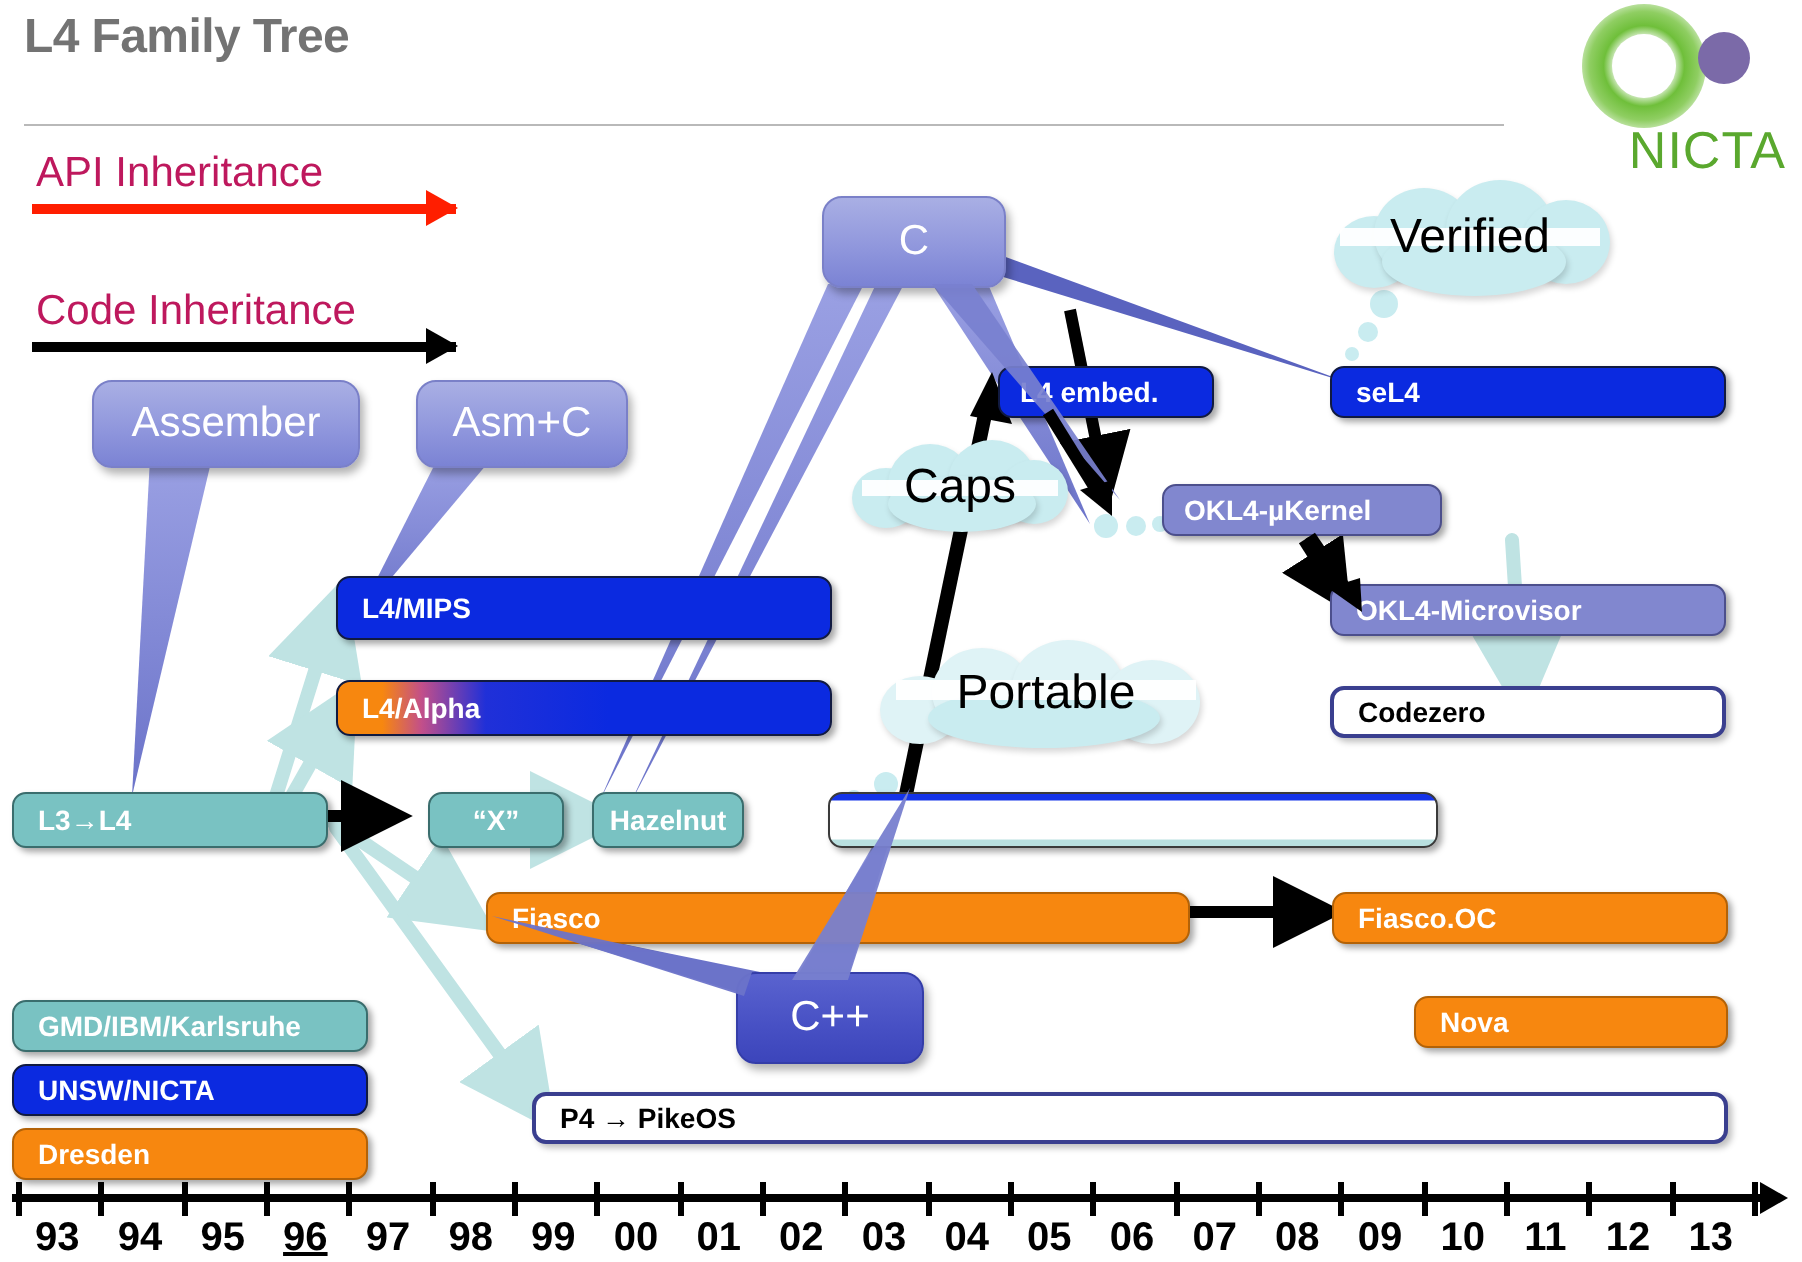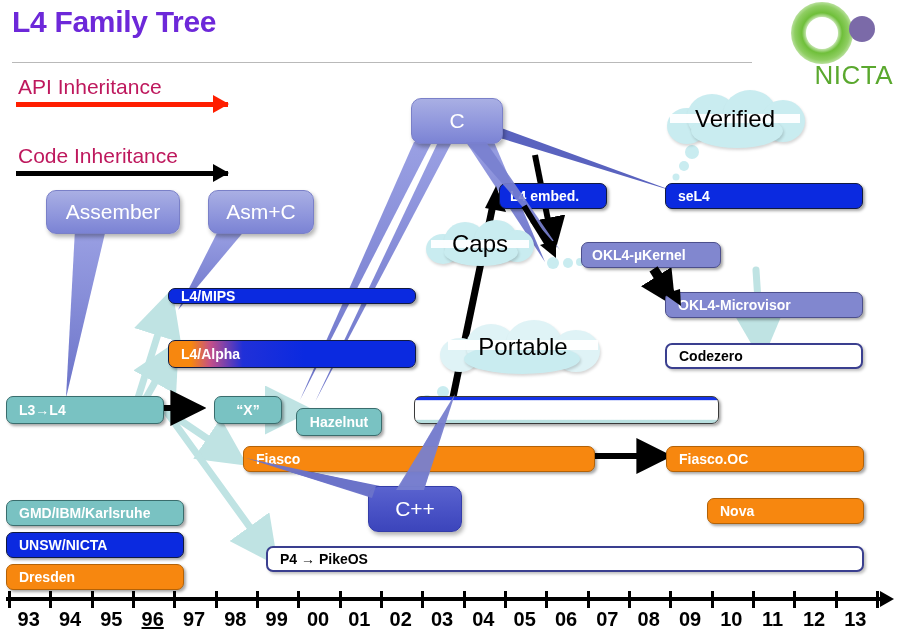--- a/index.html
+++ b/index.html
@@ -6,21 +6,21 @@
   html,body{margin:0;padding:0;background:#ffffff;}
   body{
     font-family:"Liberation Sans", sans-serif;
     width:901px;height:631px;overflow:hidden;position:relative;
   }
   #stage{position:relative;width:901px;height:631px;overflow:hidden;background:#fff;}
 
   
   .title{
     position:absolute;left:12px;top:5px;
-    font-size:30px;font-weight:bold;color:#6d28d9;letter-spacing:-0.3px;
+    font-size:24px;font-weight:bold;color:#737373;letter-spacing:-0.3px;
   }
   .title-rule{
     position:absolute;left:12px;top:62px;width:740px;height:1px;background:#b9b9b9;
   }
 
   
   .nicta-wrap{position:absolute;right:8px;top:2px;width:110px;height:92px;}
   .nicta-glow{
     position:absolute;left:8px;top:0px;width:62px;height:62px;border-radius:50%;
     background:radial-gradient(circle at 50% 50%, #ffffff 0%, #ffffff 30%, #6fbf3a 46%, #8fce62 62%, rgba(190,226,165,0.55) 78%, rgba(255,255,255,0) 100%);
@@ -216,35 +216,35 @@
   <div class="cloud" style="left:438px;top:318px;width:170px;height:58px;">
     <div class="puff" style="left:2px;top:20px;width:40px;height:34px;background:#dff3f6;"></div>
     <div class="puff" style="left:28px;top:6px;width:50px;height:44px;background:#dff3f6;"></div>
     <div class="puff" style="left:68px;top:2px;width:56px;height:48px;background:#dff3f6;"></div>
     <div class="puff" style="left:114px;top:12px;width:48px;height:42px;background:#dff3f6;"></div>
     <div class="puff" style="left:26px;top:26px;width:116px;height:30px;background:#c9ecf0;"></div>
     <div class="band" style="top:22px;height:10px;"></div>
     <div class="ctext">Portable</div>
   </div>
 
-  <div class="node n-blue" style="left:168px;top:288px;width:248px;height:16px;">
+  <div class="node n-blue" style="left:168px;top:288px;width:248px;height:32px;">
     <span>L4/MIPS</span>
   </div>
 
   <div class="node n-alpha" style="left:168px;top:340px;width:248px;height:28px;">
     <span>L4/Alpha</span>
   </div>
 
   <div class="node n-teal" style="left:6px;top:396px;width:158px;height:28px;">
     <span>L3→L4</span>
   </div>
   <div class="node n-teal" style="left:214px;top:396px;width:68px;height:28px;justify-content:center;padding-left:0;">
     <span>“X”</span>
   </div>
-  <div class="node n-teal" style="left:296px;top:396px;width:86px;height:28px;justify-content:center;padding-left:0;margin-top:12px;">
+  <div class="node n-teal" style="left:296px;top:396px;width:76px;height:28px;justify-content:center;padding-left:0;">
     <span>Hazelnut</span>
   </div>
   <div class="node n-empty" style="left:414px;top:396px;width:305px;height:28px;">
     <span></span>
   </div>
 
   <div class="node n-blue" style="left:499px;top:183px;width:108px;height:26px;padding-left:10px;">
     <span>L4 embed.</span>
   </div>
 

